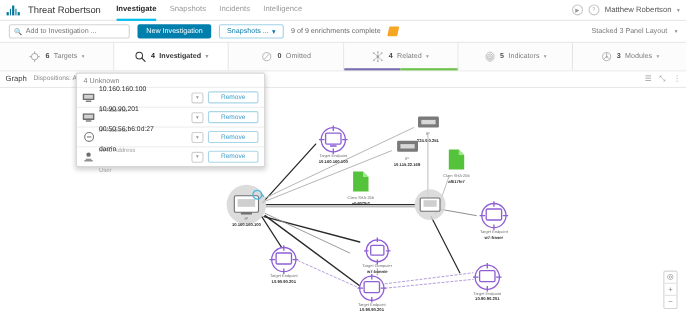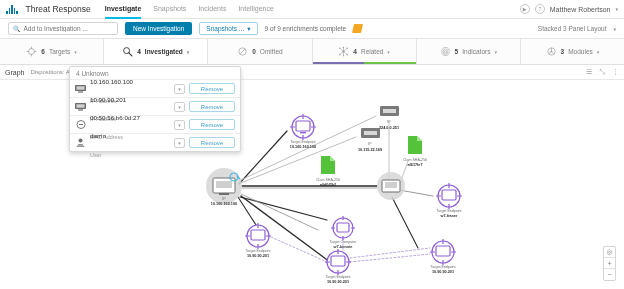--- a/index.html
+++ b/index.html
@@ -148,21 +148,21 @@
 <div class="app">
 
   <div class="topnav">
     <span class="cisco-logo">
       <i></i>
         <i></i>
         <i></i>
         <i></i>
         <i></i>
     </span>
-    <span class="brand">Threat Response</span>
+    <span class="brand">Threat Robertson</span>
     <div class="navtabs">
       <div class="navtab active">Investigate</div>
       <div class="navtab">Snapshots</div>
       <div class="navtab">Incidents</div>
       <div class="navtab">Intelligence</div>
     </div>
     <div class="topnav-right">
       <div class="circ-btn">▶</div>
       <div class="circ-btn">?</div>
       <span class="userlabel">Matthew Robertson</span>

